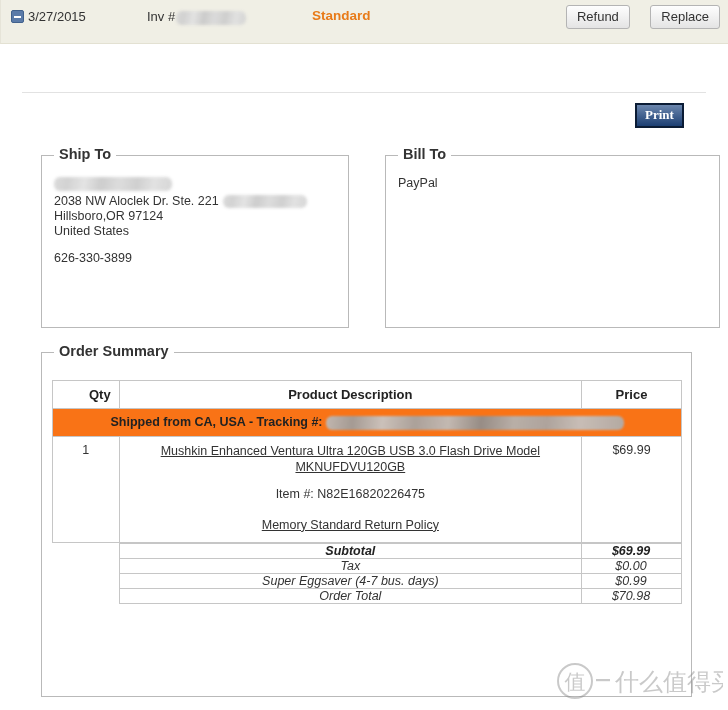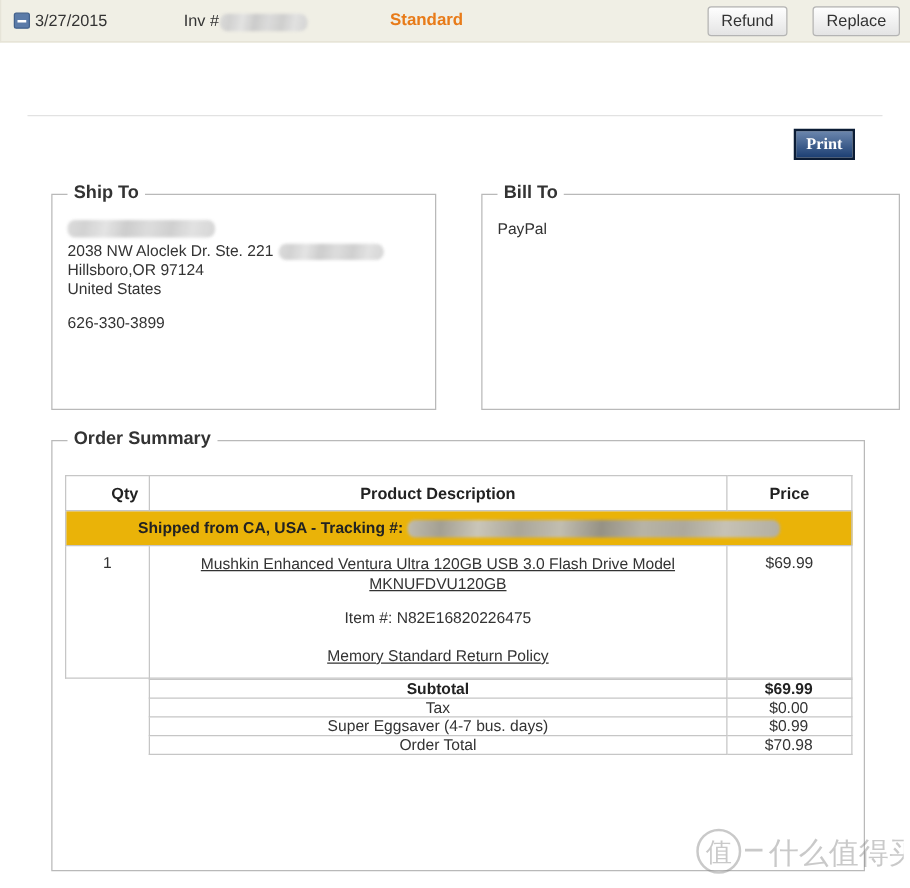--- a/index.html
+++ b/index.html
@@ -29,21 +29,21 @@
   }
   .redact.dark {
     background: linear-gradient(95deg,#bdbdbd 0%,#9e9e9e 9%,#c8c8c8 19%,#a5a5a5 30%,
                 #bfbfbf 41%,#8f8f8f 52%,#b4b4b4 63%,#a8a8a8 74%,#c4c4c4 85%,#aeaeae 100%);
     filter: blur(1.2px);
   }
 
   
   .order-bar {
     position: absolute; left: 0; top: 0;
-    width: 728px; height: 34px;
+    width: 728px; height: 44px;
     background: #f0efe5;
     border-bottom: 1px solid #e3e1d2;
     border-left: 1px solid #e6e4d8;
   }
   .collapse-icon {
     position: absolute; left: 10px; top: 10px;
     width: 13px; height: 13px;
     background: #5b7ba8;
     border: 1px solid #41618c;
     border-radius: 2px;
@@ -159,21 +159,21 @@
     border: 1px solid #c6c6c6;
     padding: 6px 8px;
     text-align: center;
     vertical-align: top;
   }
   .ptable th { font-weight: bold; color: #222222; background: #ffffff; font-size: 13px; }
   .col-qty { width: 38px; text-align: center; }
   .col-price { width: 100px; }
   th.col-qty { text-align: left; padding-left: 36px; }
   .ship-from-row td {
-    background: #eab308;
+    background: #f97316;
     font-weight: bold;
     color: #222222;
     white-space: nowrap;
   }
   .ship-from-row .redact { width: 298px; height: 14px; margin-left: 3px; }
   .qty-cell { text-align: center; color: #333333; padding-top: 10px; }
   .prod-cell { padding-top: 10px; padding-bottom: 14px; height: 106px; }
   .prod-title {
     color: #333333; text-decoration: underline;
     line-height: 16px; display: block; cursor: pointer;
@@ -257,21 +257,21 @@
         <td class="qty-cell">1</td>
         <td class="prod-cell">
           <span class="prod-title">Mushkin Enhanced Ventura Ultra 120GB USB 3.0 Flash Drive Model MKNUFDVU120GB</span>
           <span class="item-no">Item #: N82E16820226475</span>
           <span class="policy-link">Memory Standard Return Policy</span>
         </td>
         <td class="price-cell">$69.99</td>
       </tr>
       <tr class="totals-wrap">
         <td style="border:none;"></td>
-        <td colspan="2" style="padding:0;border:none;">
+        <td colspan="2" style="padding:0;border:none;font-style:italic;">
           <table class="totals" style="width:100%">
             <tbody>
                   <tr class="trow">
               <td class="tlabel bold">Subtotal</td>
               <td class="tvalue bold" style="width:100px">$69.99</td>
             </tr>
             <tr class="trow">
               <td class="tlabel">Tax</td>
               <td class="tvalue">$0.00</td>
             </tr>

